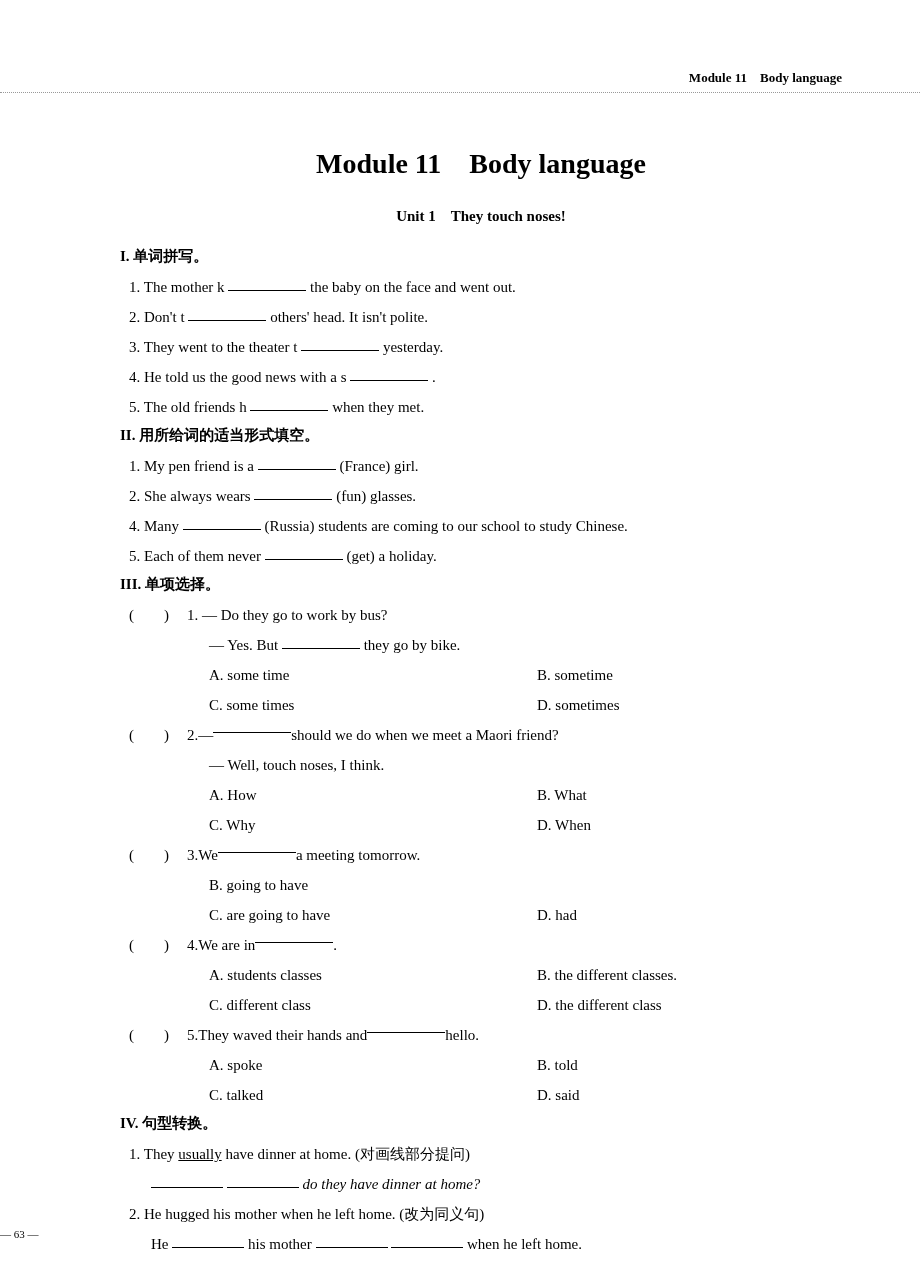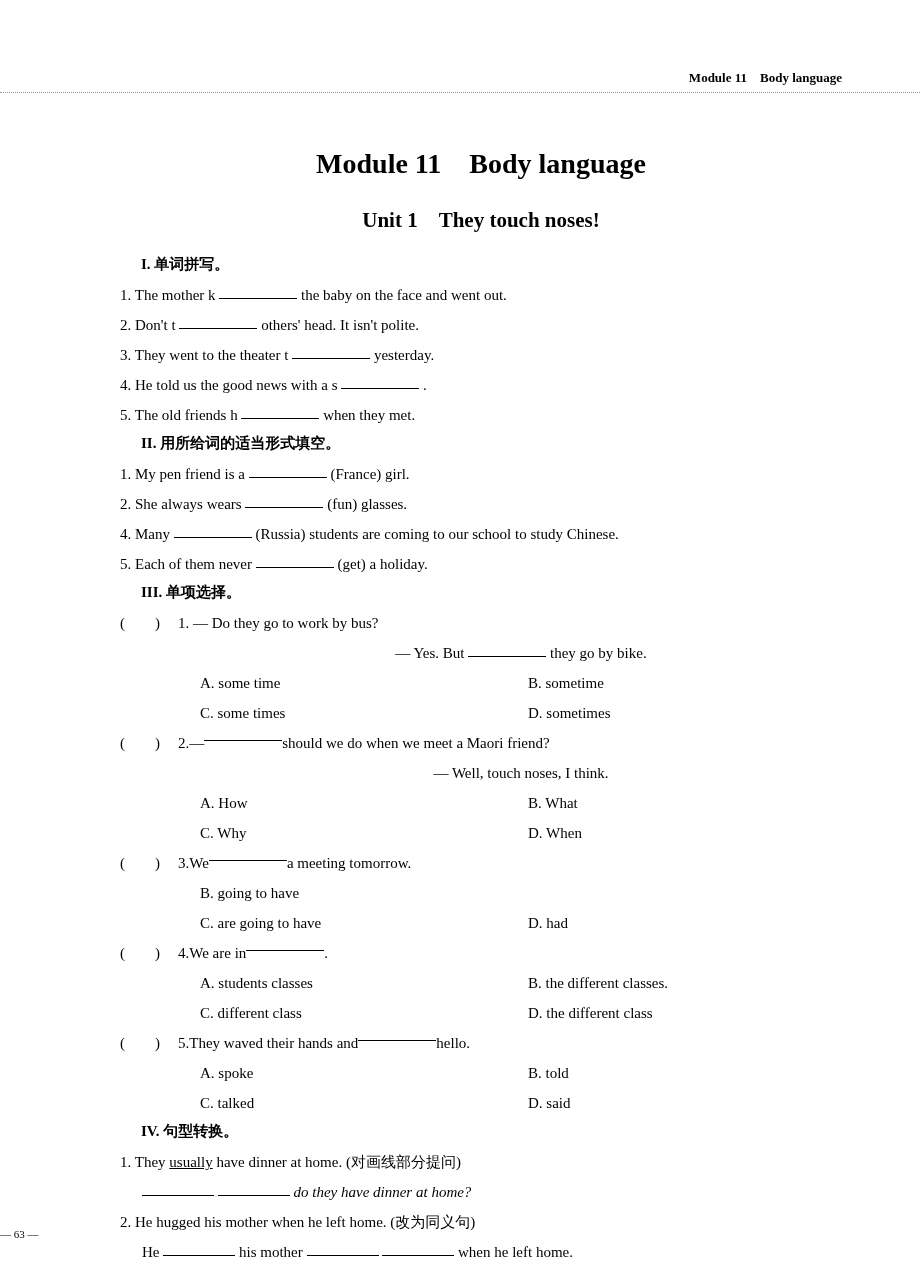--- a/index.html
+++ b/index.html
@@ -33,55 +33,54 @@
     padding: 60px 78px 0 120px;
   }
   .module-title {
     text-align: center;
     font-size: 28px;
     font-weight: bold;
     margin-bottom: 28px;
   }
   .unit-title {
     text-align: center;
-    font-size: 21px;
+    font-size: 15px;
     font-weight: bold;
     margin-bottom: 22px;
   }
   .section-head {
     font-weight: bold;
     font-size: 15px;
     margin-top: 4px;
     margin-bottom: 6px;
-    margin-left: 21px;
   }
   .line {
     font-size: 15px;
     line-height: 2.0;
+    margin-left: 9px;
   }
   .blank {
     display: inline-block;
     border-bottom: 1px solid #000;
     min-width: 78px;
     height: 14px;
     vertical-align: baseline;
     position: relative;
     top: -1px;
   }
   .blank.sm { min-width: 72px; }
   .paren {
     display: inline-block;
     width: 58px;
   }
   .mc-row {
     display: flex;
   }
   .mc-indent2 {
     padding-left: 80px;
-    text-align: center;
   }
   .opt-row {
     display: flex;
     padding-left: 80px;
     gap: 28px;
   }
   .opt-a { width: 300px; }
   .opt-b { width: 300px; }
   .underline {
     text-decoration: underline;

